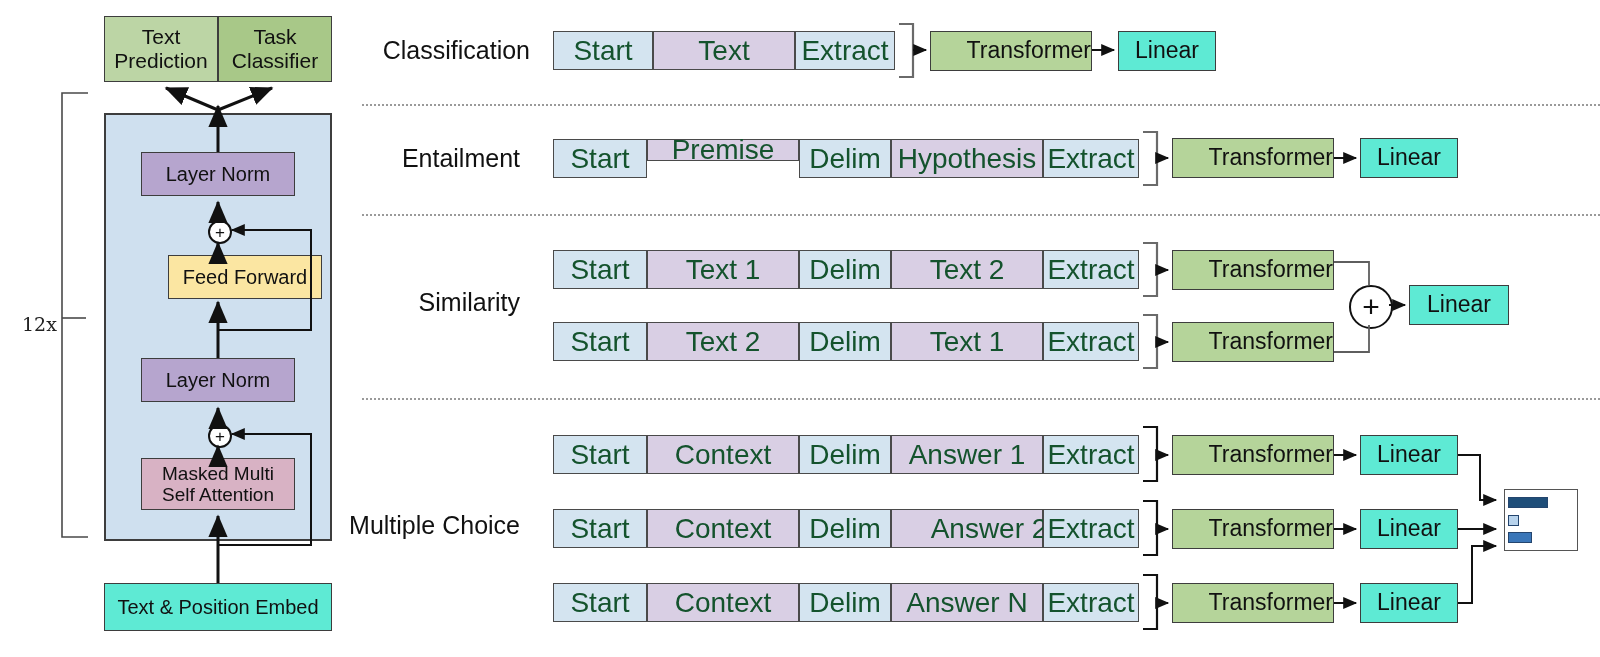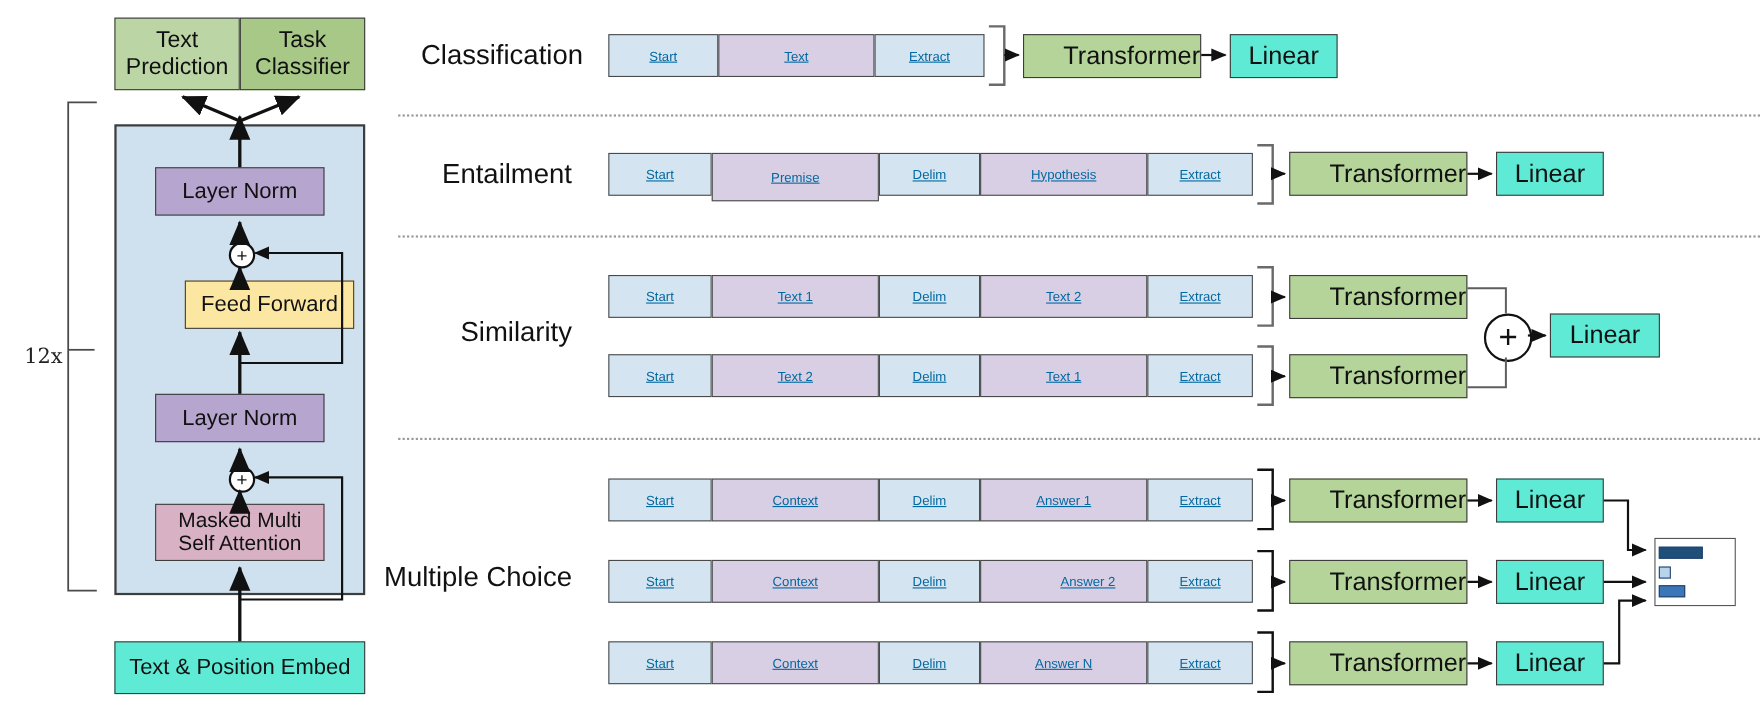--- a/index.html
+++ b/index.html
@@ -20,21 +20,21 @@
     color:#111;
     white-space:nowrap;
   }
   .blk.two-line{white-space:normal;}
 
   
   .tok{
     position:absolute;box-sizing:border-box;
     border:1.4px solid #4a4a4a;
     display:flex;align-items:center;justify-content:center;
-    font-size:12px;color:#0369a1;white-space:nowrap;text-decoration:underline;
+    font-size:28px;color:#14532d;white-space:nowrap;
   }
   .tok.blue{background:#d4e4f0;}
   .tok.purple{background:#d9cfe4;}
 
   
   .c-green-l{background:#bcd5a5;}
   .c-green-d{background:#a8c888;}
   .c-green{background:#b5d49a;justify-content:flex-end;}
   .c-orange{background:#5eead4;text-align:right;}
   .c-purple{background:#b6a5ce;}
@@ -142,21 +142,21 @@
   <div class="blk c-green" style="left:930px;top:31px;width:162px;height:40px;font-size:23px;">
     <span>Transformer</span>
   </div>
   <div class="blk c-orange" style="left:1118px;top:31px;width:98px;height:40px;font-size:23px;">
     <span>Linear</span>
   </div>
 </div>
 
 <div>
   <div class="tok blue" style="left:553px;top:139px;width:94px;height:39px;">Start</div>
-  <div class="tok purple" style="left:647px;top:139px;width:152px;height:44px;">Premise</div>
+  <div class="tok purple" style="left:647px;top:139px;width:152px;height:22px;">Premise</div>
   <div class="tok blue" style="left:799px;top:139px;width:92px;height:39px;">Delim</div>
   <div class="tok purple" style="left:891px;top:139px;width:152px;height:39px;">Hypothesis</div>
   <div class="tok blue" style="left:1043px;top:139px;width:96px;height:39px;">Extract</div>
 
   <div class="blk c-green" style="left:1172px;top:138px;width:162px;height:40px;font-size:23px;">
     <span>Transformer</span>
   </div>
   <div class="blk c-orange" style="left:1360px;top:138px;width:98px;height:40px;font-size:23px;">
     <span>Linear</span>
   </div>

